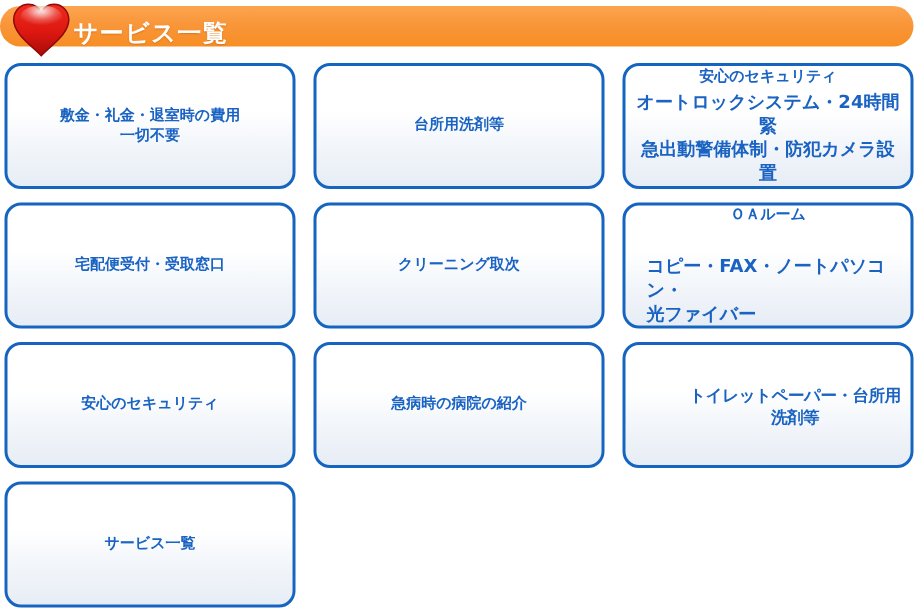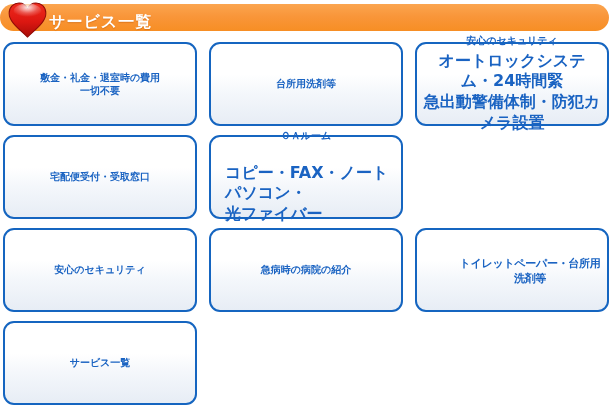--- a/index.html
+++ b/index.html
@@ -23,21 +23,21 @@
   .grid{position:absolute;left:3px;top:42px;width:609px;}
   .row{display:flex;gap:12px;margin-bottom:9px;}
   .card{
     box-sizing:border-box;width:194px;height:84px;
     border:2px solid #1565c0;border-radius:11px;
     background:linear-gradient(180deg,#ffffff 0%,#ffffff 38%,#f4f7fb 62%,#e7edf5 100%);
     display:flex;flex-direction:column;justify-content:center;align-items:center;
     color:#1a63c2;font-weight:bold;text-align:center;padding:4px 6px;
   }
   .card-title{font-size:10px;line-height:1.35;white-space:pre-line;}
-  .card-sub{font-size:16px;line-height:1.3;white-space:pre-line;margin-top:3px;}
+  .card-sub{font-size:12px;line-height:1.3;white-space:pre-line;margin-top:3px;}
   .card-sub.left{align-self:flex-start;text-align:left;padding-left:8px;margin-top:20px;}
   .card-sub.tight{font-size:11px;letter-spacing:-0.3px;margin-left:36px;}
 </style>
 </head>
 <body>
 
 <div class="page">
 
   <div class="header-bar">
     <span class="heart">
@@ -76,20 +76,23 @@
         <div class="card-sub">オートロックシステム・24時間緊
 急出動警備体制・防犯カメラ設置</div>
       </div>
     </div>
 
     <div class="row">
       <div class="card">
         <div class="card-title">宅配便受付・受取窓口</div>
       </div>
       <div class="card">
+        <div class="card-title">クリーニング取次</div>
+      </div>
+      <div class="card">
         <div class="card-title">ＯＡルーム</div>
         <div class="card-sub left">コピー・FAX・ノートパソコン・
 光ファイバー</div>
       </div>
     </div>
 
     <div class="row">
       <div class="card">
         <div class="card-title">安心のセキュリティ</div>
       </div>

